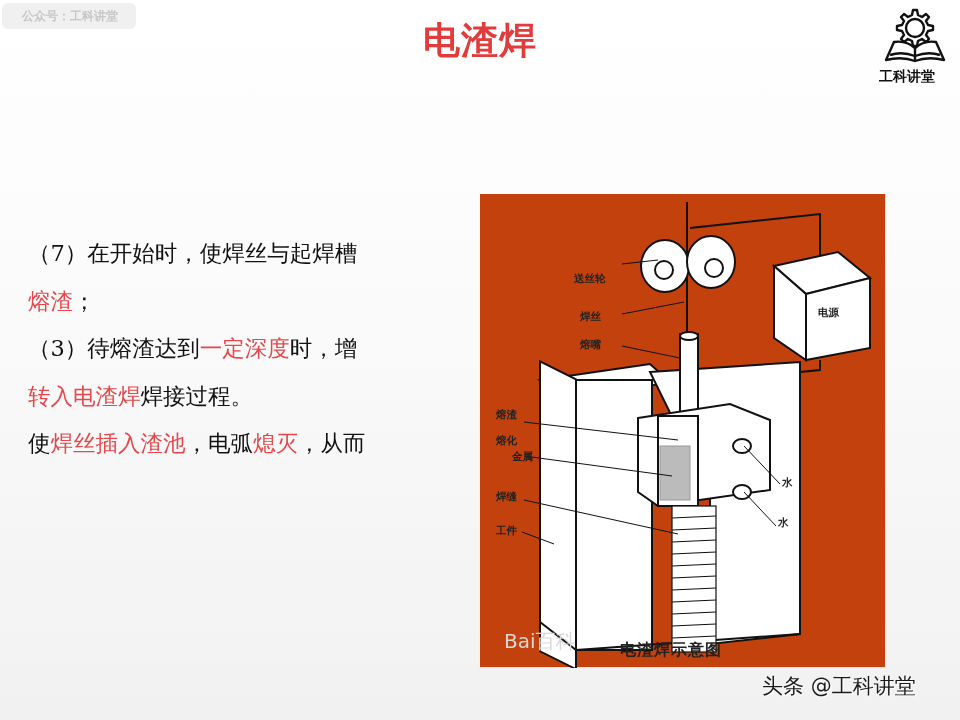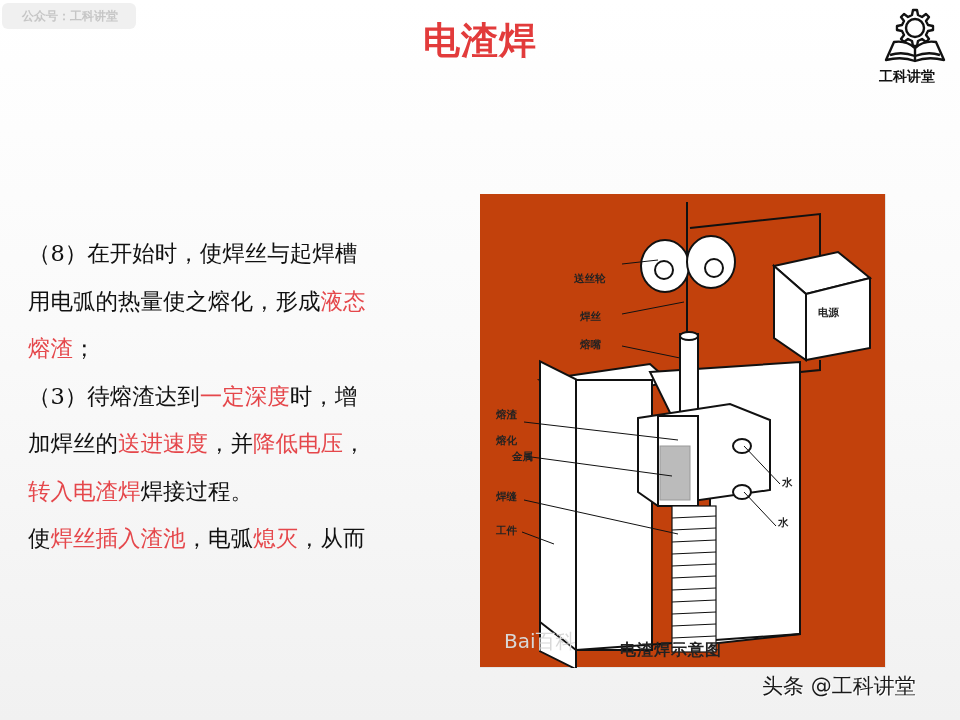--- a/index.html
+++ b/index.html
@@ -72,25 +72,23 @@
       <circle cx="35" cy="24" r="9"></circle>
       <path d="M6 56 L14 38 Q26 36 35 44 Q44 36 56 38 L64 56 Q48 52 35 57 Q22 52 6 56 Z"></path>
       <path d="M10 51 Q22 47 35 52 Q48 47 60 51"></path>
       <path d="M35 44 L35 57"></path>
     </g>
   </svg>
   <div class="logo-text">工科讲堂</div>
 </div>
 
 <div class="content" id="content">
-    <p><span>（8）在开始时，使焊丝与起焊槽</span></p>
-    <p><span>用电弧的热量使之熔化，形成</span><span class="hl">液态</span></p>
+    <p><span>（7）在开始时，使焊丝与起焊槽</span></p>
     <p><span class="hl">熔渣</span><span>；</span></p>
     <p><span>（3）待熔渣达到</span><span class="hl">一定深度</span><span>时，增</span></p>
-    <p><span>加焊丝的</span><span class="hl">送进速度</span><span>，并</span><span class="hl">降低电压</span><span>，</span></p>
     <p><span class="hl">转入电渣焊</span><span>焊接过程。</span></p>
     <p><span>使</span><span class="hl">焊丝插入渣池</span><span>，电弧</span><span class="hl">熄灭</span><span>，从而</span></p>
   </div>
 
 <div class="diagram">
   <svg width="406" height="474" viewBox="0 0 406 474">
     <g fill="none" stroke="#111" stroke-width="2">
 
       <line x1="207" y1="8" x2="207" y2="150"></line>
       <polyline points="210,34 340,20 340,64"></polyline>

